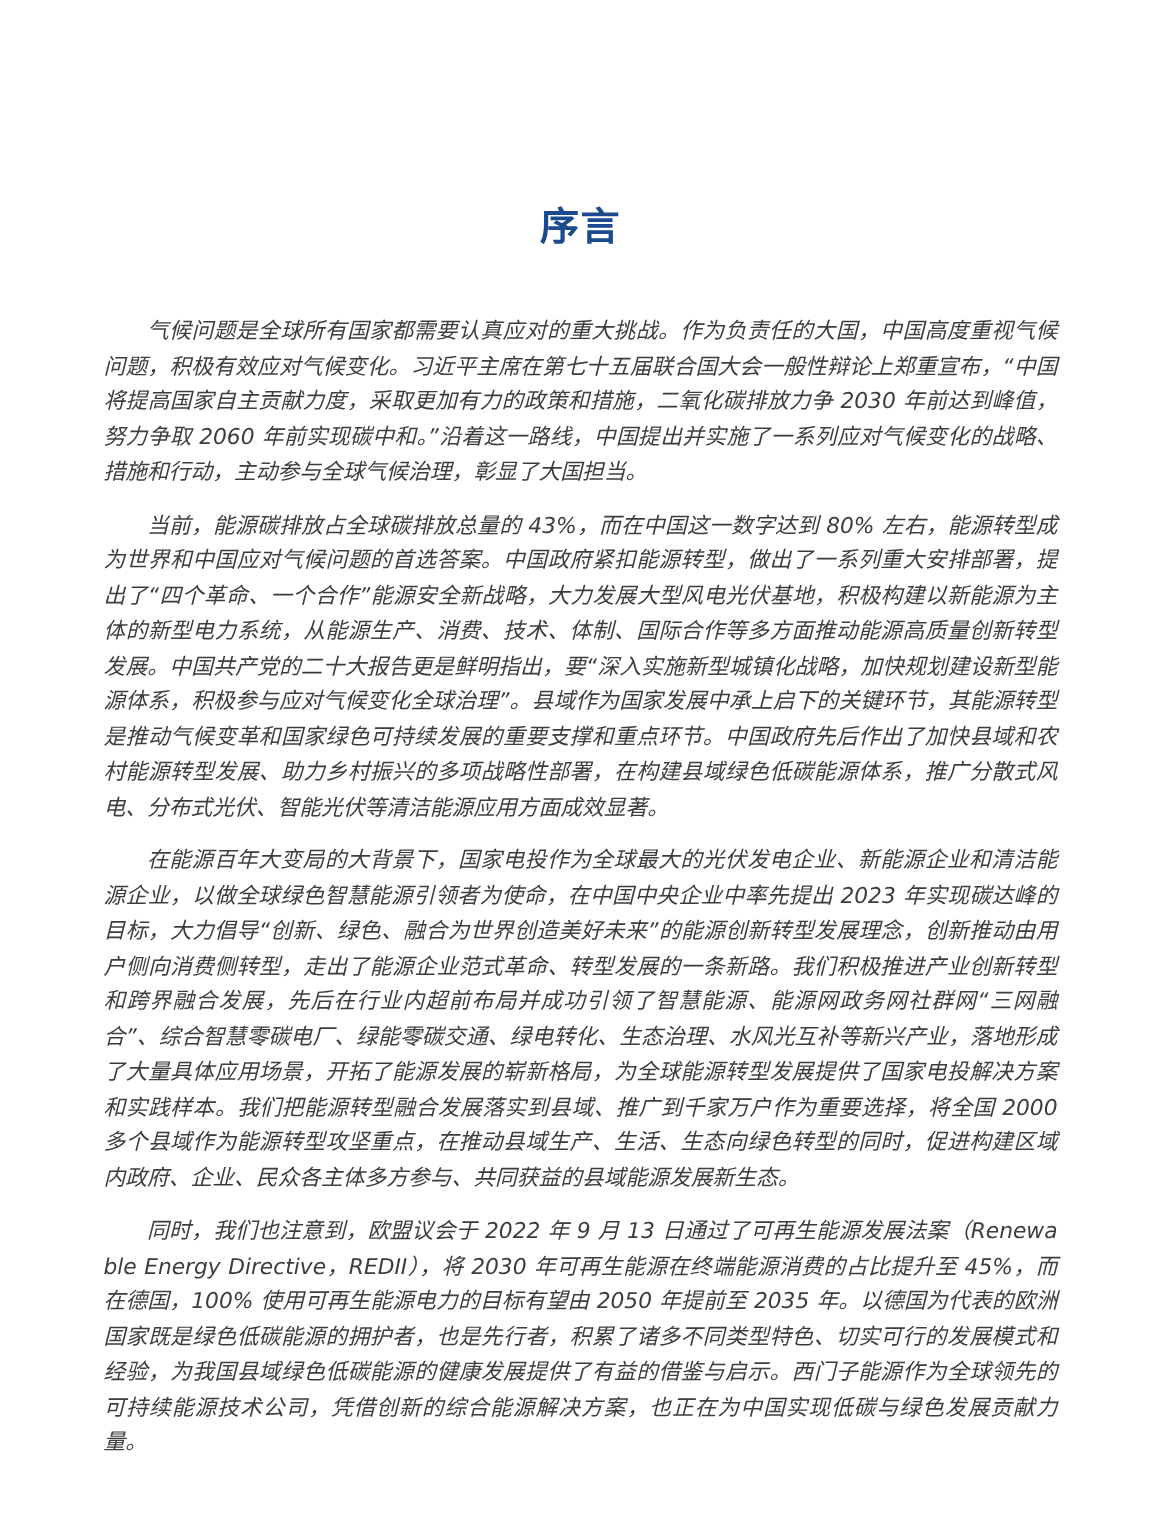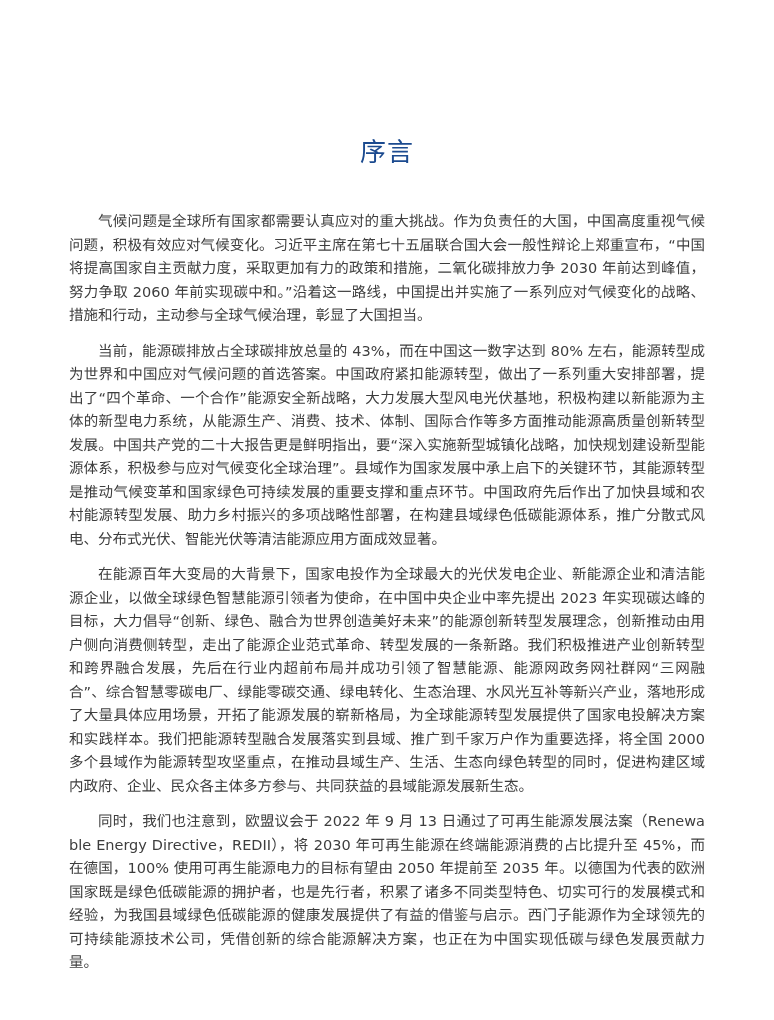--- a/index.html
+++ b/index.html
@@ -14,37 +14,38 @@
     margin: 0 auto;
     background: #ffffff;
     overflow: hidden;
     font-family: "DejaVu Sans", "Liberation Sans", sans-serif;
   }
   .doc-title {
     margin: 0;
     padding-top: 134px;
     text-align: center;
     font-size: 26px;
-    font-weight: 400;
+    font-weight: 700;
     color: #1b4a8f;
     letter-spacing: 1px;
     line-height: 36px;
   }
   .doc-body {
     margin: 40px 69px 0 69px;
     width: 636px;
   }
   .para {
     margin: 0 0 12px 0;
     text-indent: 2em;
     text-align: justify;
     font-size: 14.5px;
     line-height: 23.5px;
     color: #3d3d3d;
     word-break: break-all;
+    font-style: italic;
   }
 </style>
 </head>
 <body>
 
 <div class="page">
   <h1 class="doc-title">序言</h1>
   <div class="doc-body">
     <div>
         <p class="para">气候问题是全球所有国家都需要认真应对的重大挑战。作为负责任的大国，中国高度重视气候问题，积极有效应对气候变化。习近平主席在第七十五届联合国大会一般性辩论上郑重宣布，“中国将提高国家自主贡献力度，采取更加有力的政策和措施，二氧化碳排放力争 2030 年前达到峰值，努力争取 2060 年前实现碳中和。”沿着这一路线，中国提出并实施了一系列应对气候变化的战略、措施和行动，主动参与全球气候治理，彰显了大国担当。</p>

